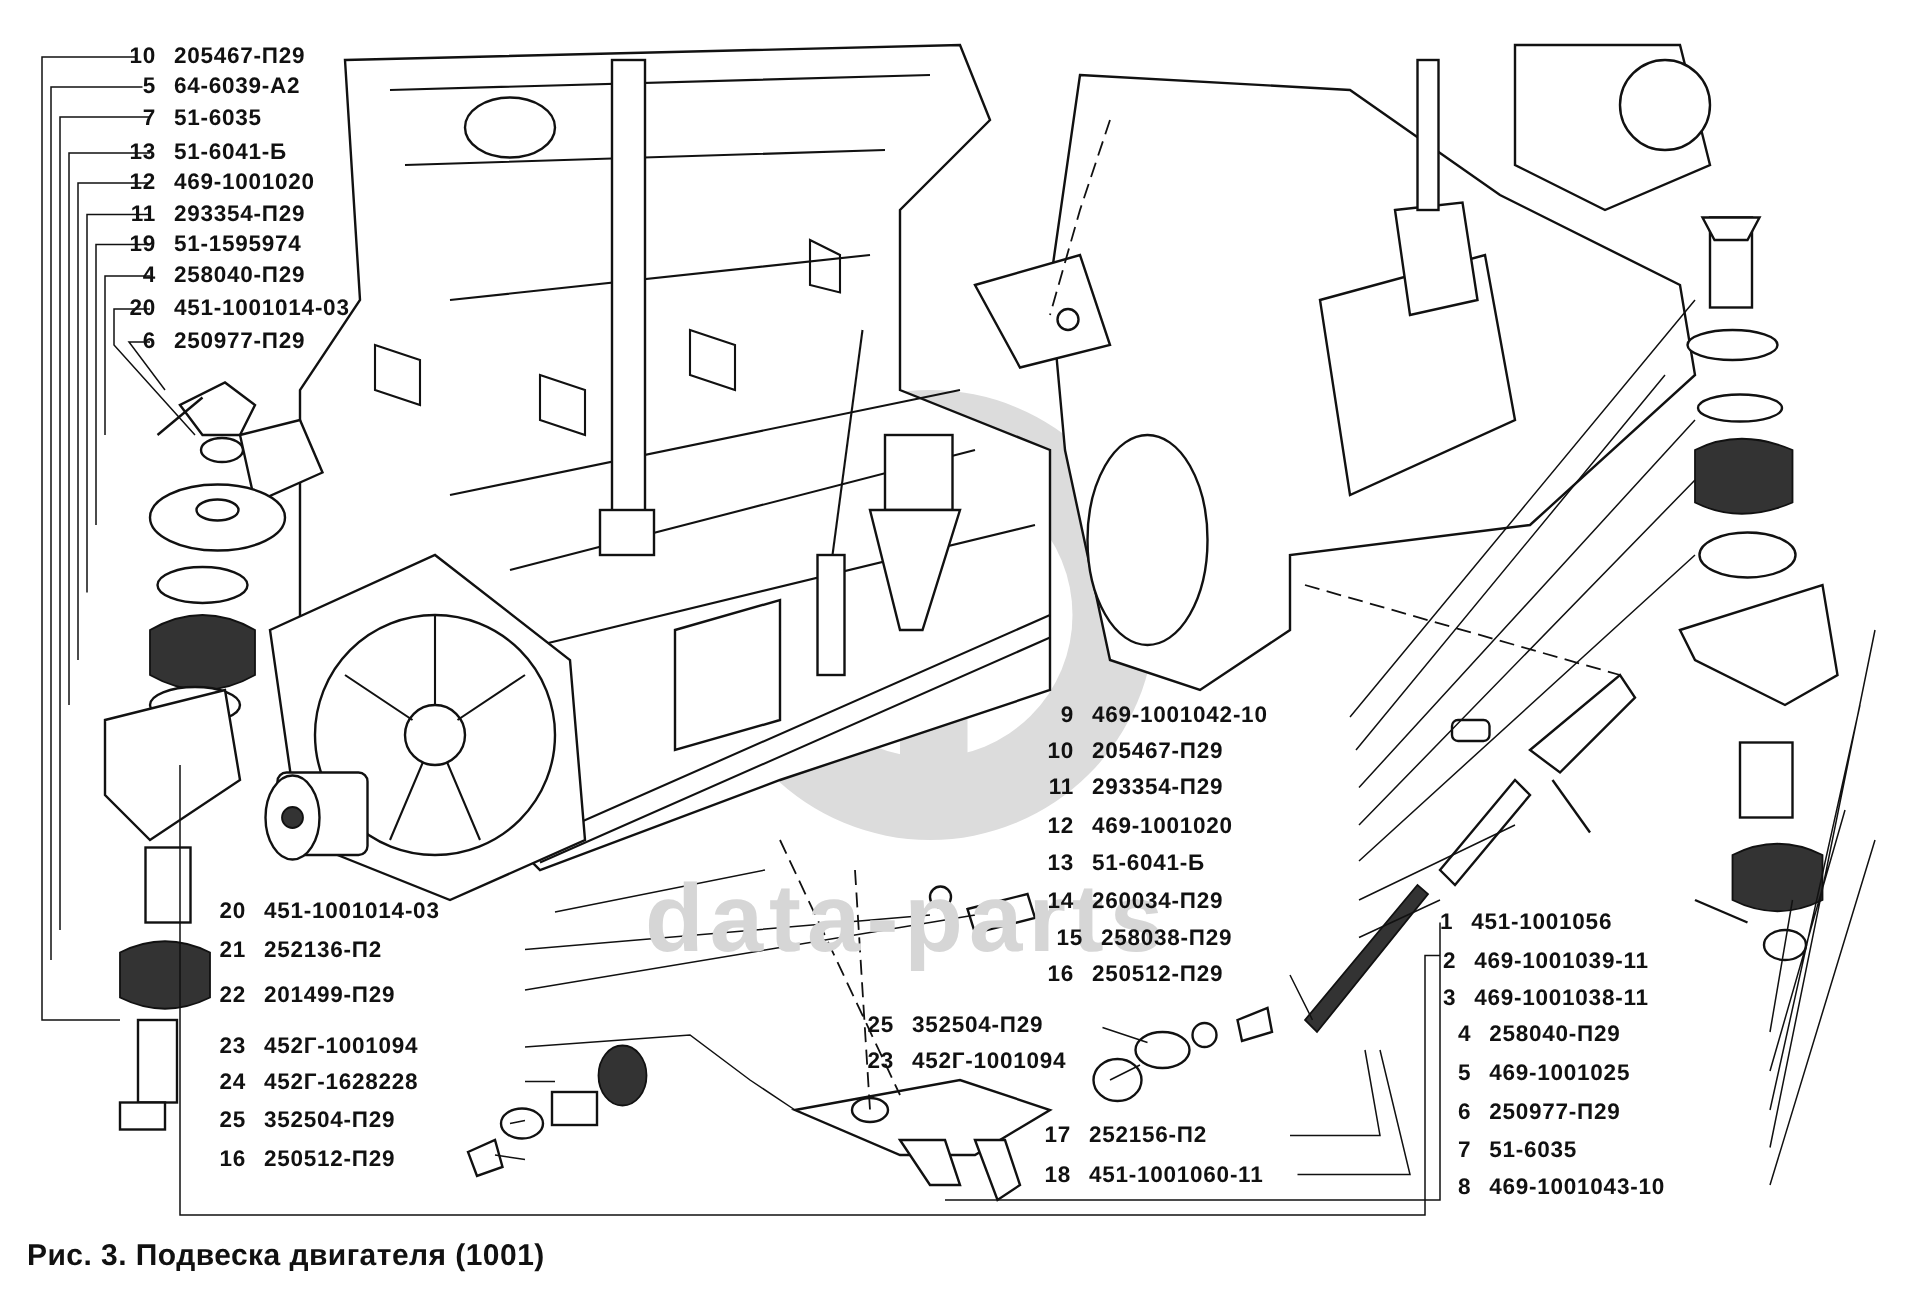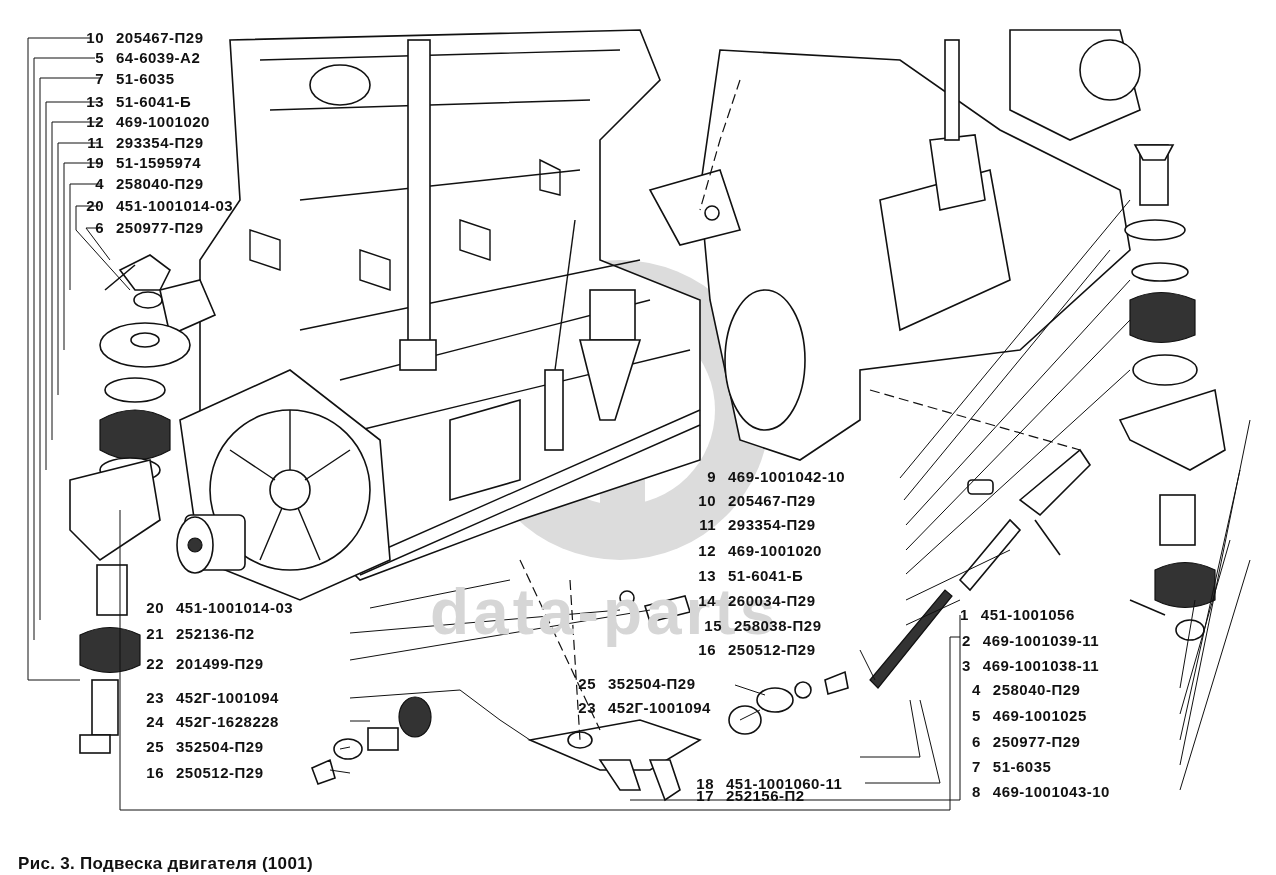--- a/index.html
+++ b/index.html
@@ -1,21 +1,21 @@
 <!DOCTYPE html>
 <html><head>
 <meta charset="utf-8">
 <style>
   html,body{margin:0;padding:0;background:#fff;}
   body{width:1276px;height:875px;position:relative;overflow:hidden;font-family:"Liberation Sans",sans-serif;color:#111;}
   #drawing{position:absolute;left:0;top:0;width:1276px;height:875px;}
   .lbl{position:absolute;font-size:15px;font-weight:bold;white-space:nowrap;letter-spacing:0.5px;line-height:18px;}
   .lbl .num{display:inline-block;text-align:right;margin-right:12px;}
   .left .num{width:26px;}
-  .caption{position:absolute;left:18px;top:826px;font-size:17px;font-weight:bold;letter-spacing:0.3px;margin-top:28px;}
+  .caption{position:absolute;left:18px;top:826px;font-size:20px;font-weight:bold;letter-spacing:0.3px;}
   .watermark{position:absolute;left:430px;top:575px;font-size:64px;font-weight:bold;color:#d6d6d6;letter-spacing:4px;text-align:center;}
   svg .ln{stroke:#111;fill:none;stroke-width:1.4;}
   svg .thin{stroke:#111;fill:none;stroke-width:1;}
   svg .dash{stroke:#111;fill:none;stroke-width:1.2;stroke-dasharray:10 5;}
   svg .part{stroke:#111;fill:#fff;stroke-width:1.6;}
   svg .dark{stroke:#111;fill:#333;stroke-width:1.2;}
   svg .wm{fill:#dcdcdc;stroke:none;}
 </style>
 </head>
 <body>
@@ -167,21 +167,21 @@
   <div class="lbl left" style="left:138px;top:655px;"><span class="num">22</span><span>201499-П29</span></div>
   <div class="lbl left" style="left:138px;top:689px;"><span class="num">23</span><span>452Г-1001094</span></div>
   <div class="lbl left" style="left:138px;top:713px;"><span class="num">24</span><span>452Г-1628228</span></div>
   <div class="lbl left" style="left:138px;top:738px;"><span class="num">25</span><span>352504-П29</span></div>
   <div class="lbl left" style="left:138px;top:764px;"><span class="num">16</span><span>250512-П29</span></div>
 </div>
 
 <div>
   <div class="lbl left" style="left:570px;top:675px;"><span class="num">25</span><span>352504-П29</span></div>
   <div class="lbl left" style="left:570px;top:699px;"><span class="num">23</span><span>452Г-1001094</span></div>
-  <div class="lbl left" style="left:688px;top:748px;margin-top:39px;"><span class="num">17</span><span>252156-П2</span></div>
+  <div class="lbl left" style="left:688px;top:748px;"><span class="num">17</span><span>252156-П2</span></div>
   <div class="lbl left" style="left:688px;top:775px;"><span class="num">18</span><span>451-1001060-11</span></div>
 </div>
 
 <div>
   <div class="lbl" style="left:960px;top:606px;"><span class="num">1</span><span>451-1001056</span></div>
   <div class="lbl" style="left:962px;top:632px;"><span class="num">2</span><span>469-1001039-11</span></div>
   <div class="lbl" style="left:962px;top:657px;"><span class="num">3</span><span>469-1001038-11</span></div>
   <div class="lbl" style="left:972px;top:681px;"><span class="num">4</span><span>258040-П29</span></div>
   <div class="lbl" style="left:972px;top:707px;"><span class="num">5</span><span>469-1001025</span></div>
   <div class="lbl" style="left:972px;top:733px;"><span class="num">6</span><span>250977-П29</span></div>

